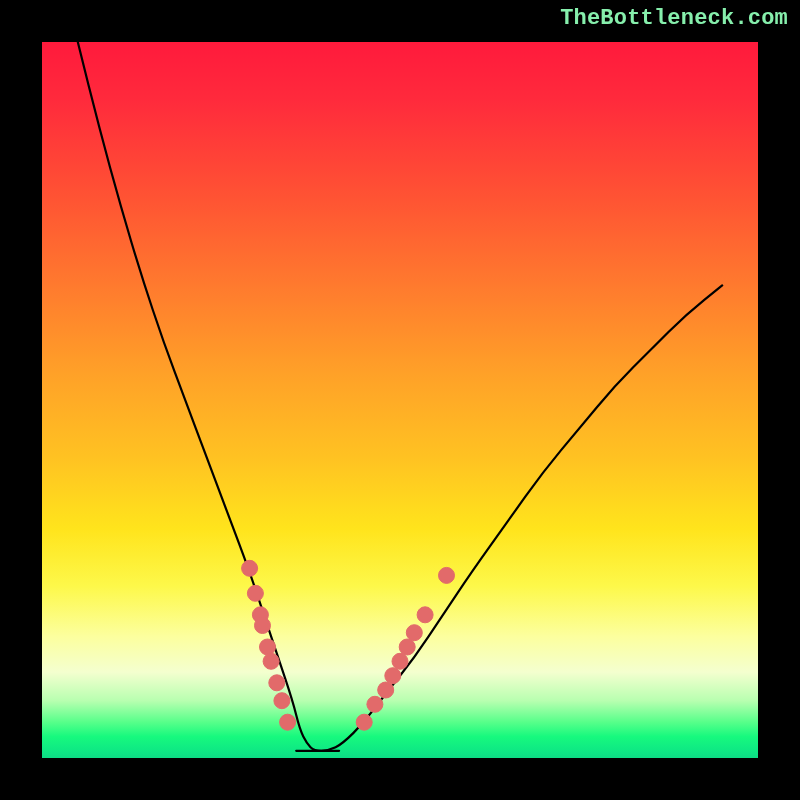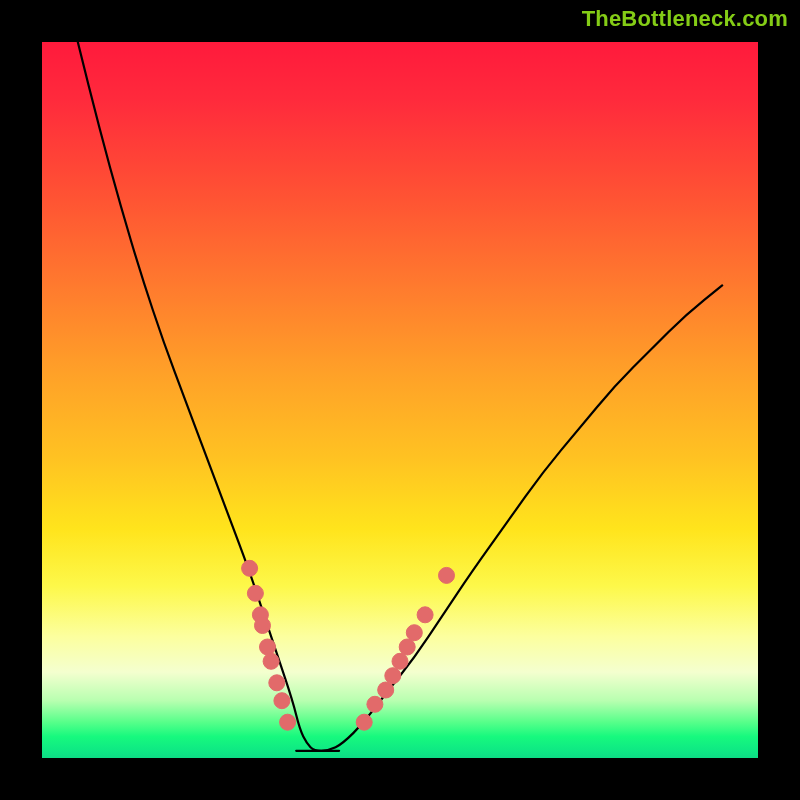--- a/index.html
+++ b/index.html
@@ -40,24 +40,24 @@
       #17f97e 97%,
       #0ee884 99%,
       #0ddc85 100%
     );
     overflow: hidden;
   }
   .watermark {
     position: absolute;
     top: 6px;
     right: 12px;
-    font-family: Liberation Sans, sans-serif;
+    font-family: Liberation Mono, monospace;
     font-size: 22px;
     font-weight: 600;
-    color: #84cc16;
+    color: #86efac;
     letter-spacing: 0.2px;
     user-select: none;
   }
   svg.curve {
     position: absolute;
     left: 0;
     top: 0;
     width: 716px;
     height: 716px;
   }

